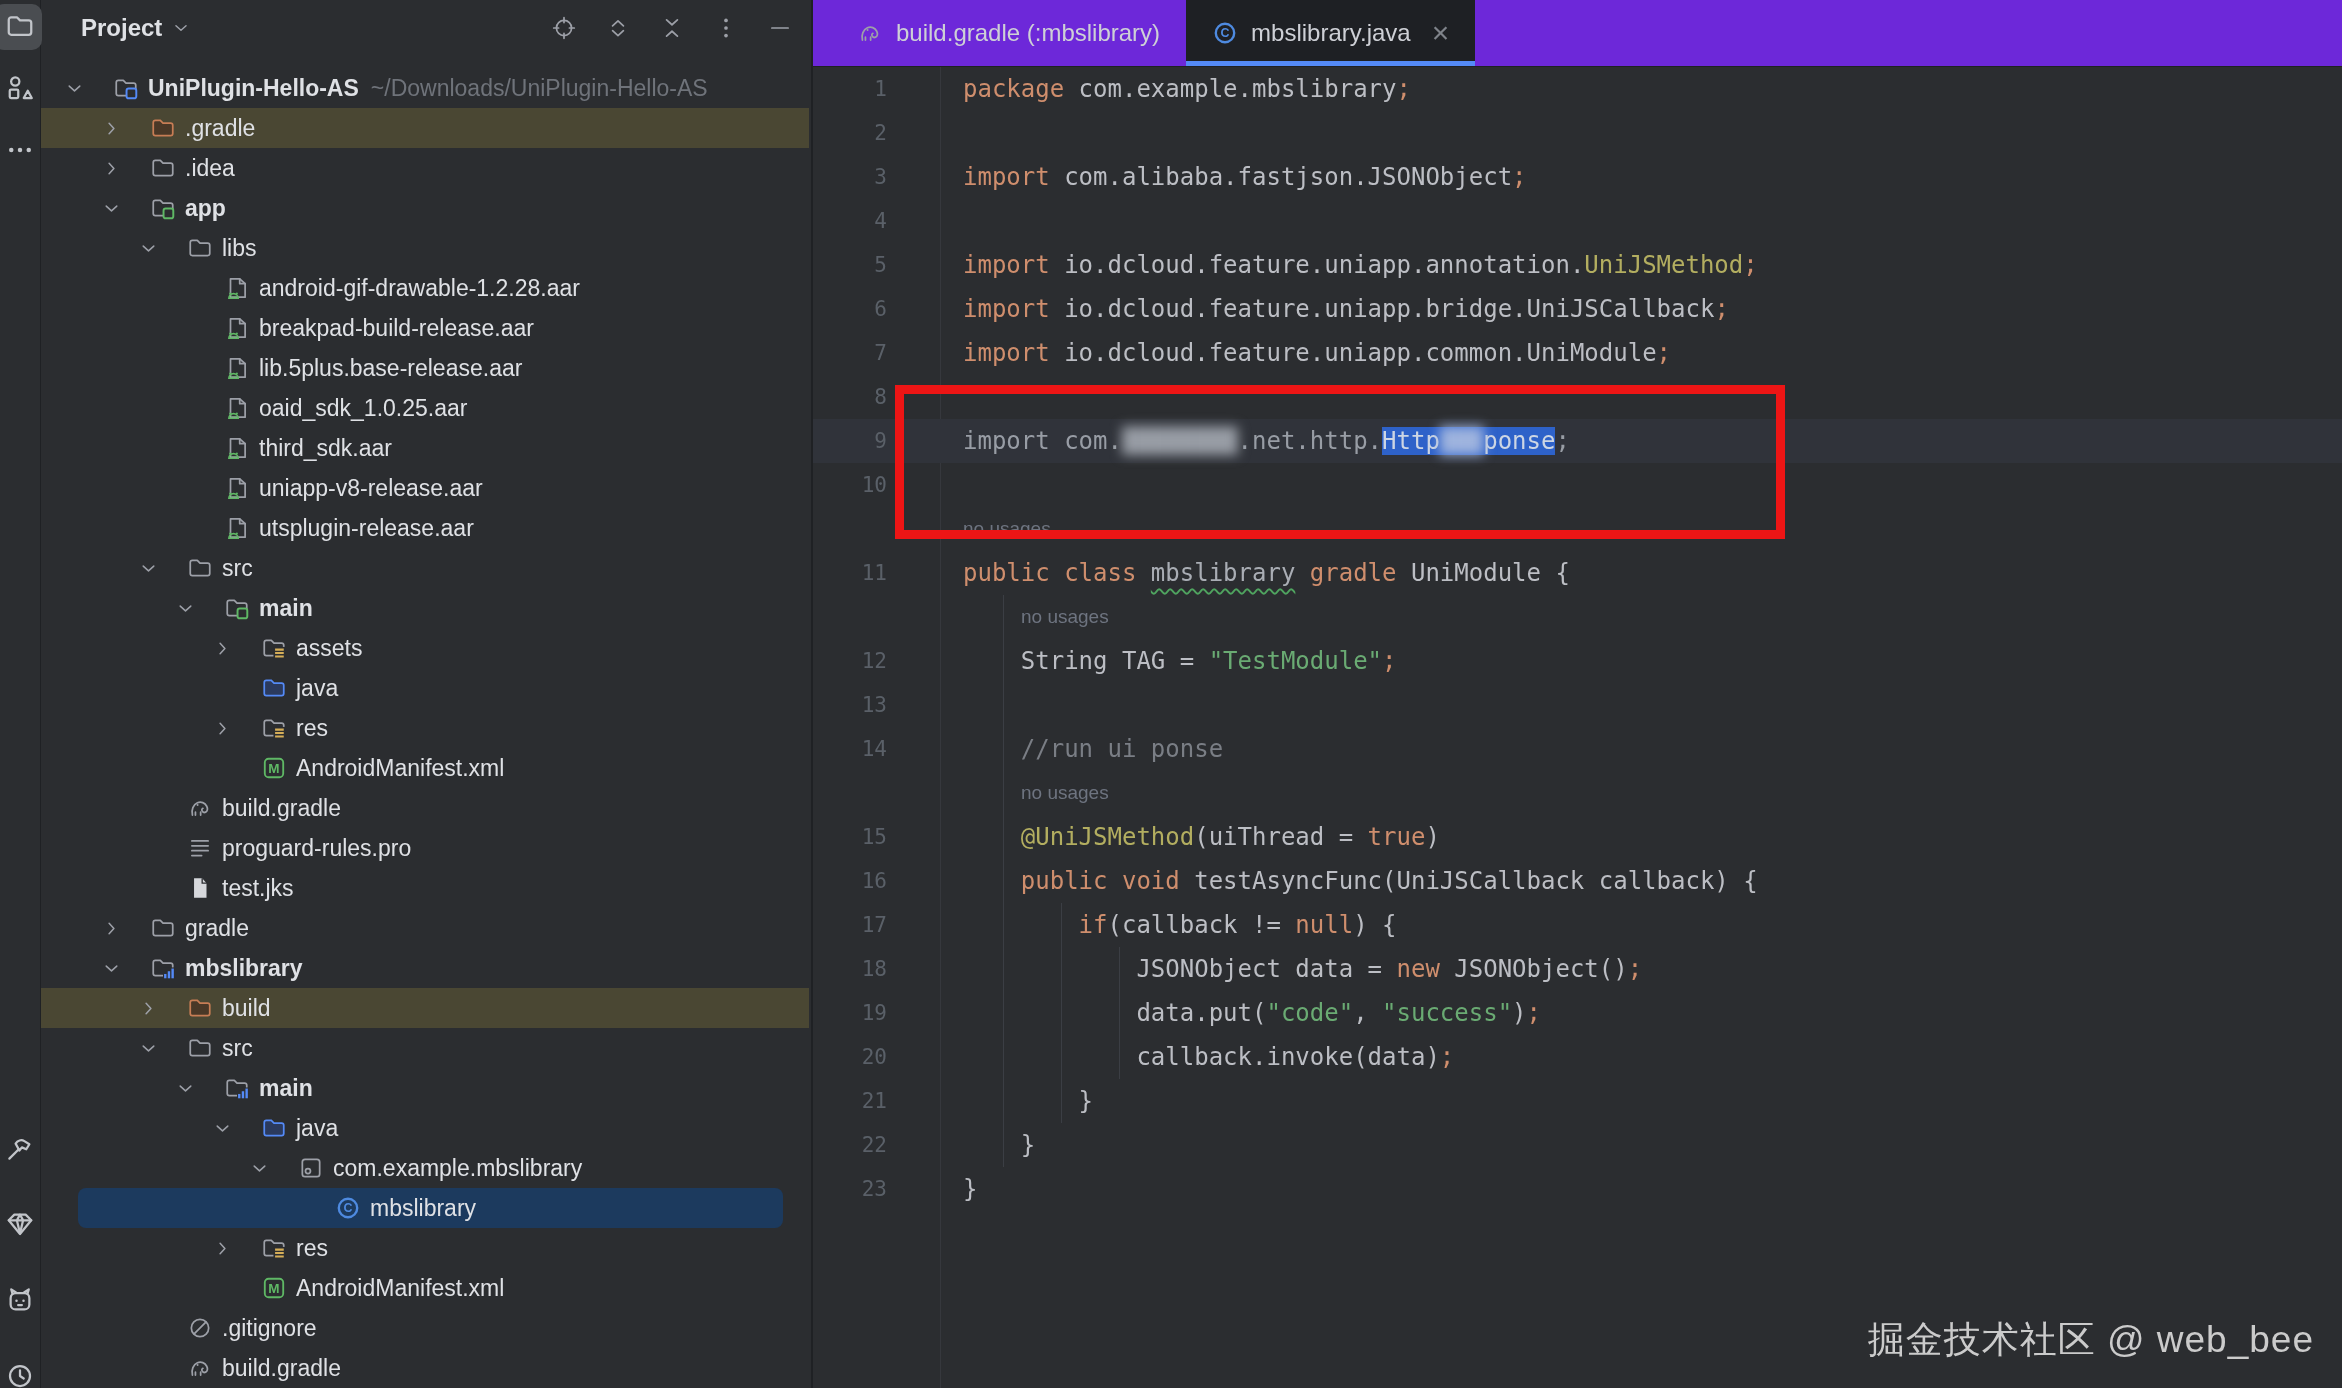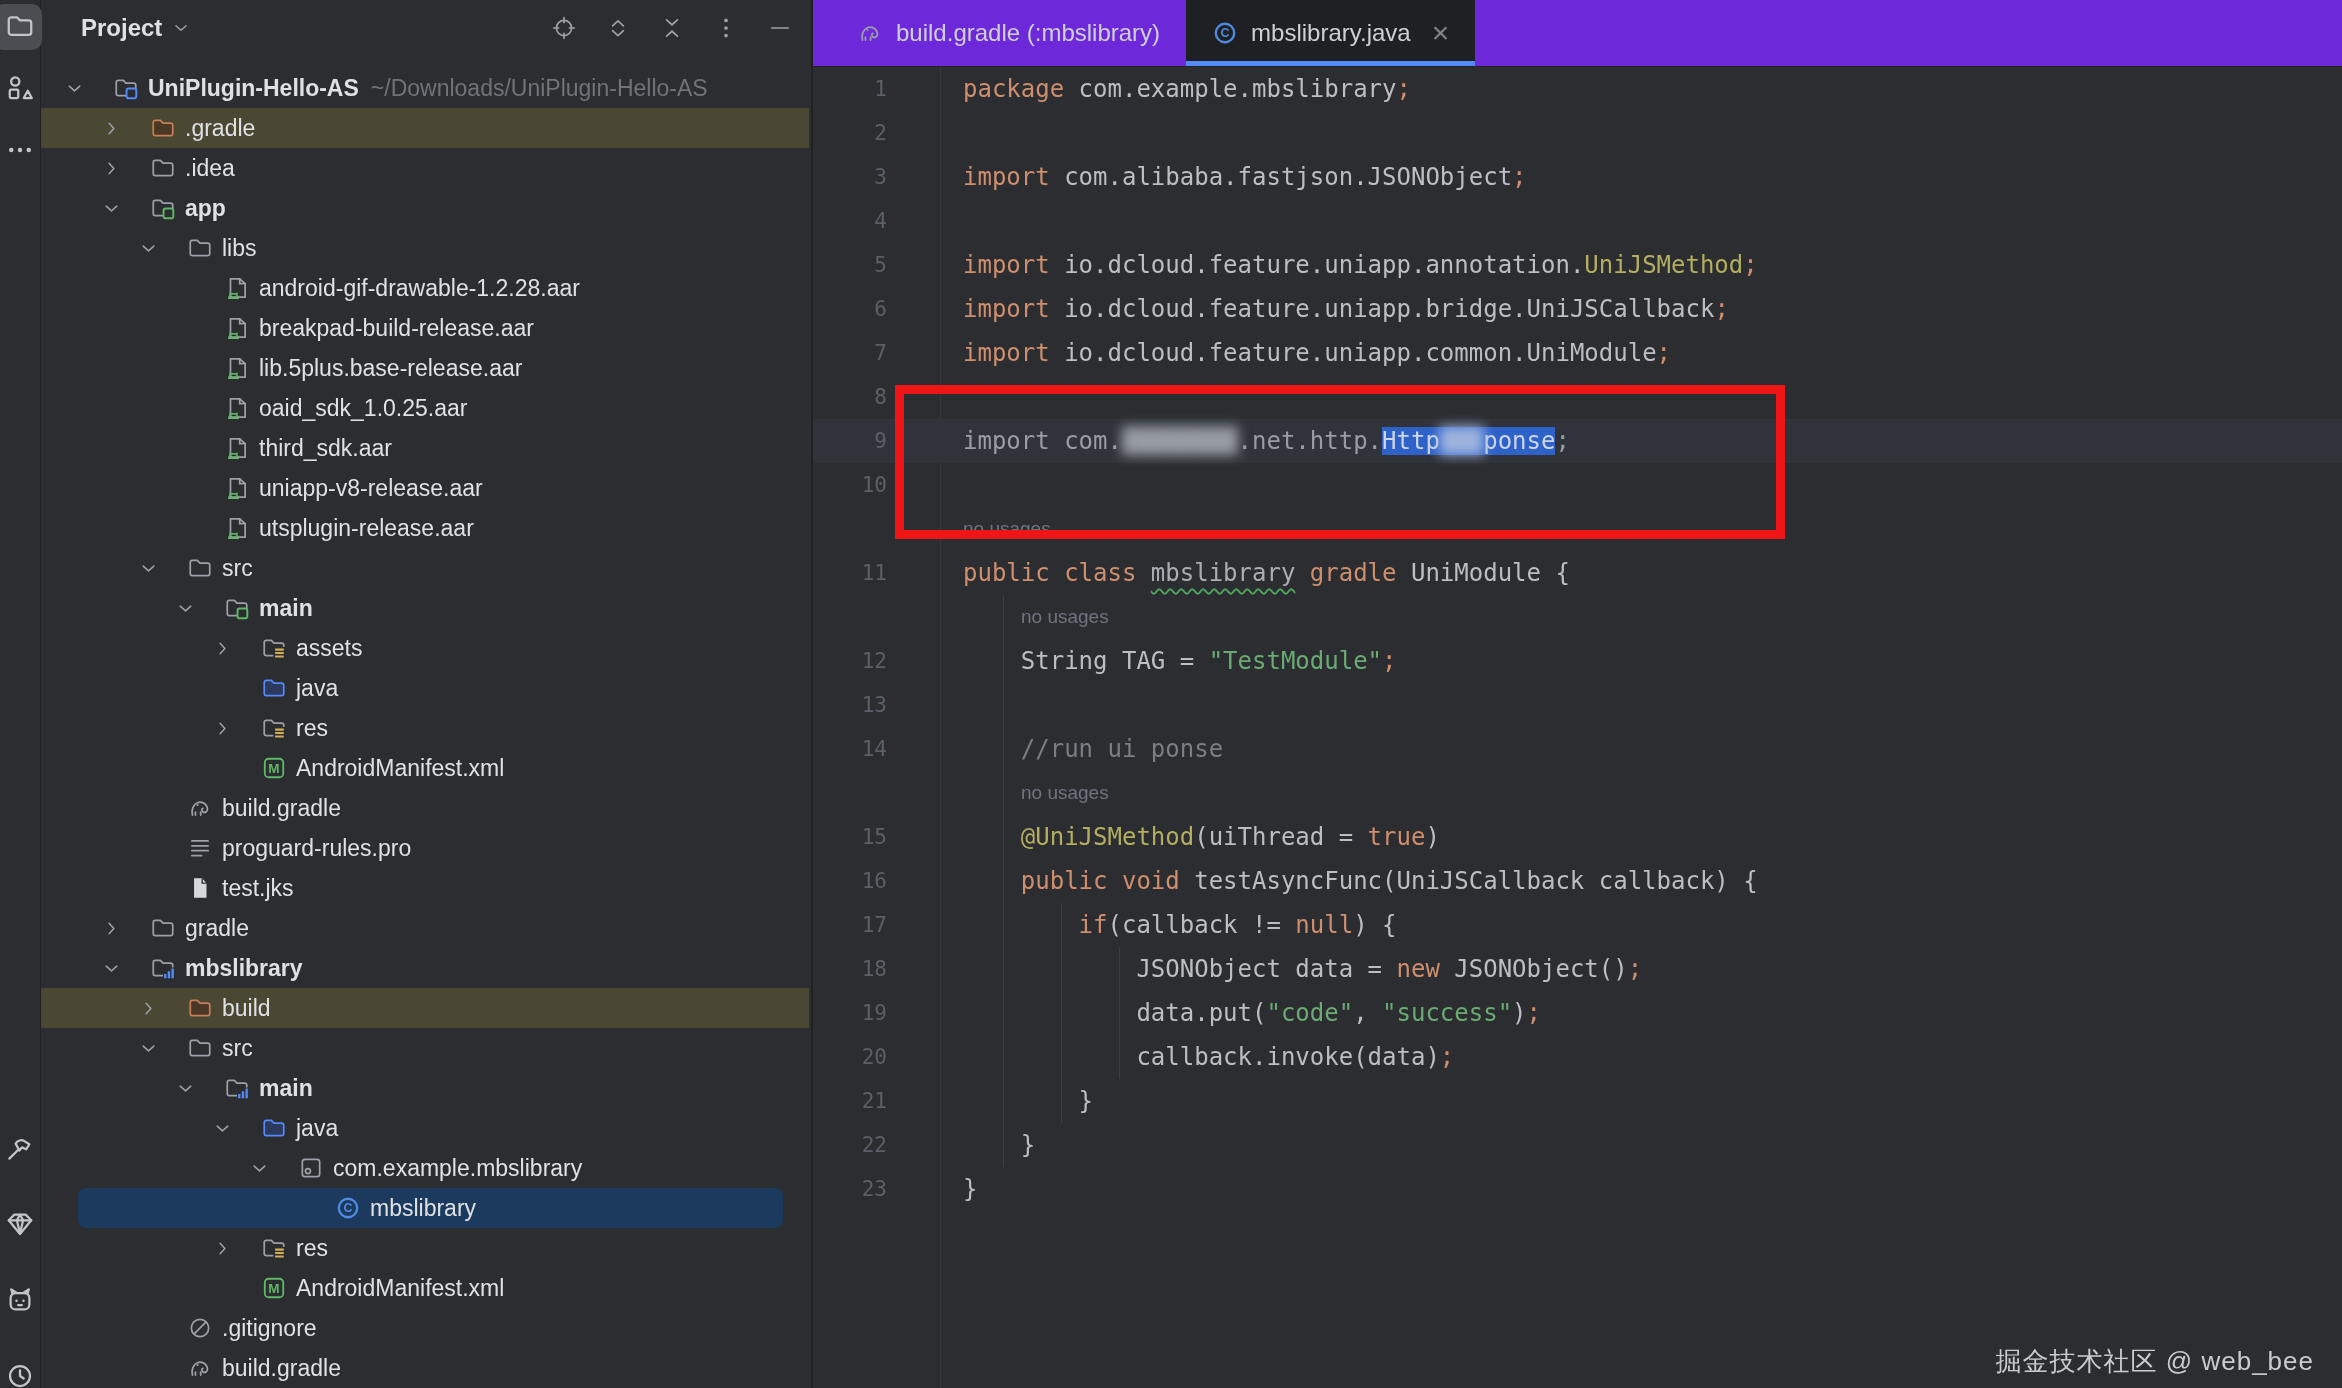--- a/index.html
+++ b/index.html
@@ -66,21 +66,21 @@
   .gy{color:#989DA5;}
   .sq{color:#A9ADB4;text-decoration:underline;text-decoration-style:wavy;
       text-decoration-color:#4FA45F;text-decoration-thickness:2px;text-underline-offset:7px;}
   .sel{background:#2E62C9;color:#CDD6E4;}
   .blurtxt{filter:blur(6px);}
   .selblur{color:#9FB4DE;}
 
   .guide{position:absolute;width:1px;background:#3B3E44;}
   .redbox{position:absolute;left:82px;top:385px;width:872px;height:136px;
           border:9px solid #ED1515;z-index:5;}
-  .watermark{position:absolute;right:28px;top:1315px;font-size:26px;color:#CBCBCB;letter-spacing:1px;margin-top:29px;}
+  .watermark{position:absolute;right:28px;top:1315px;font-size:37px;color:#CBCBCB;letter-spacing:1px;}
 </style>
 </head>
 <body>
 
 <div class="app">
 
   <aside class="stripe">
     <div id="stripe-top">
         <div class="sbtn active" style="top: 6px;">
           <span class="ic ">

